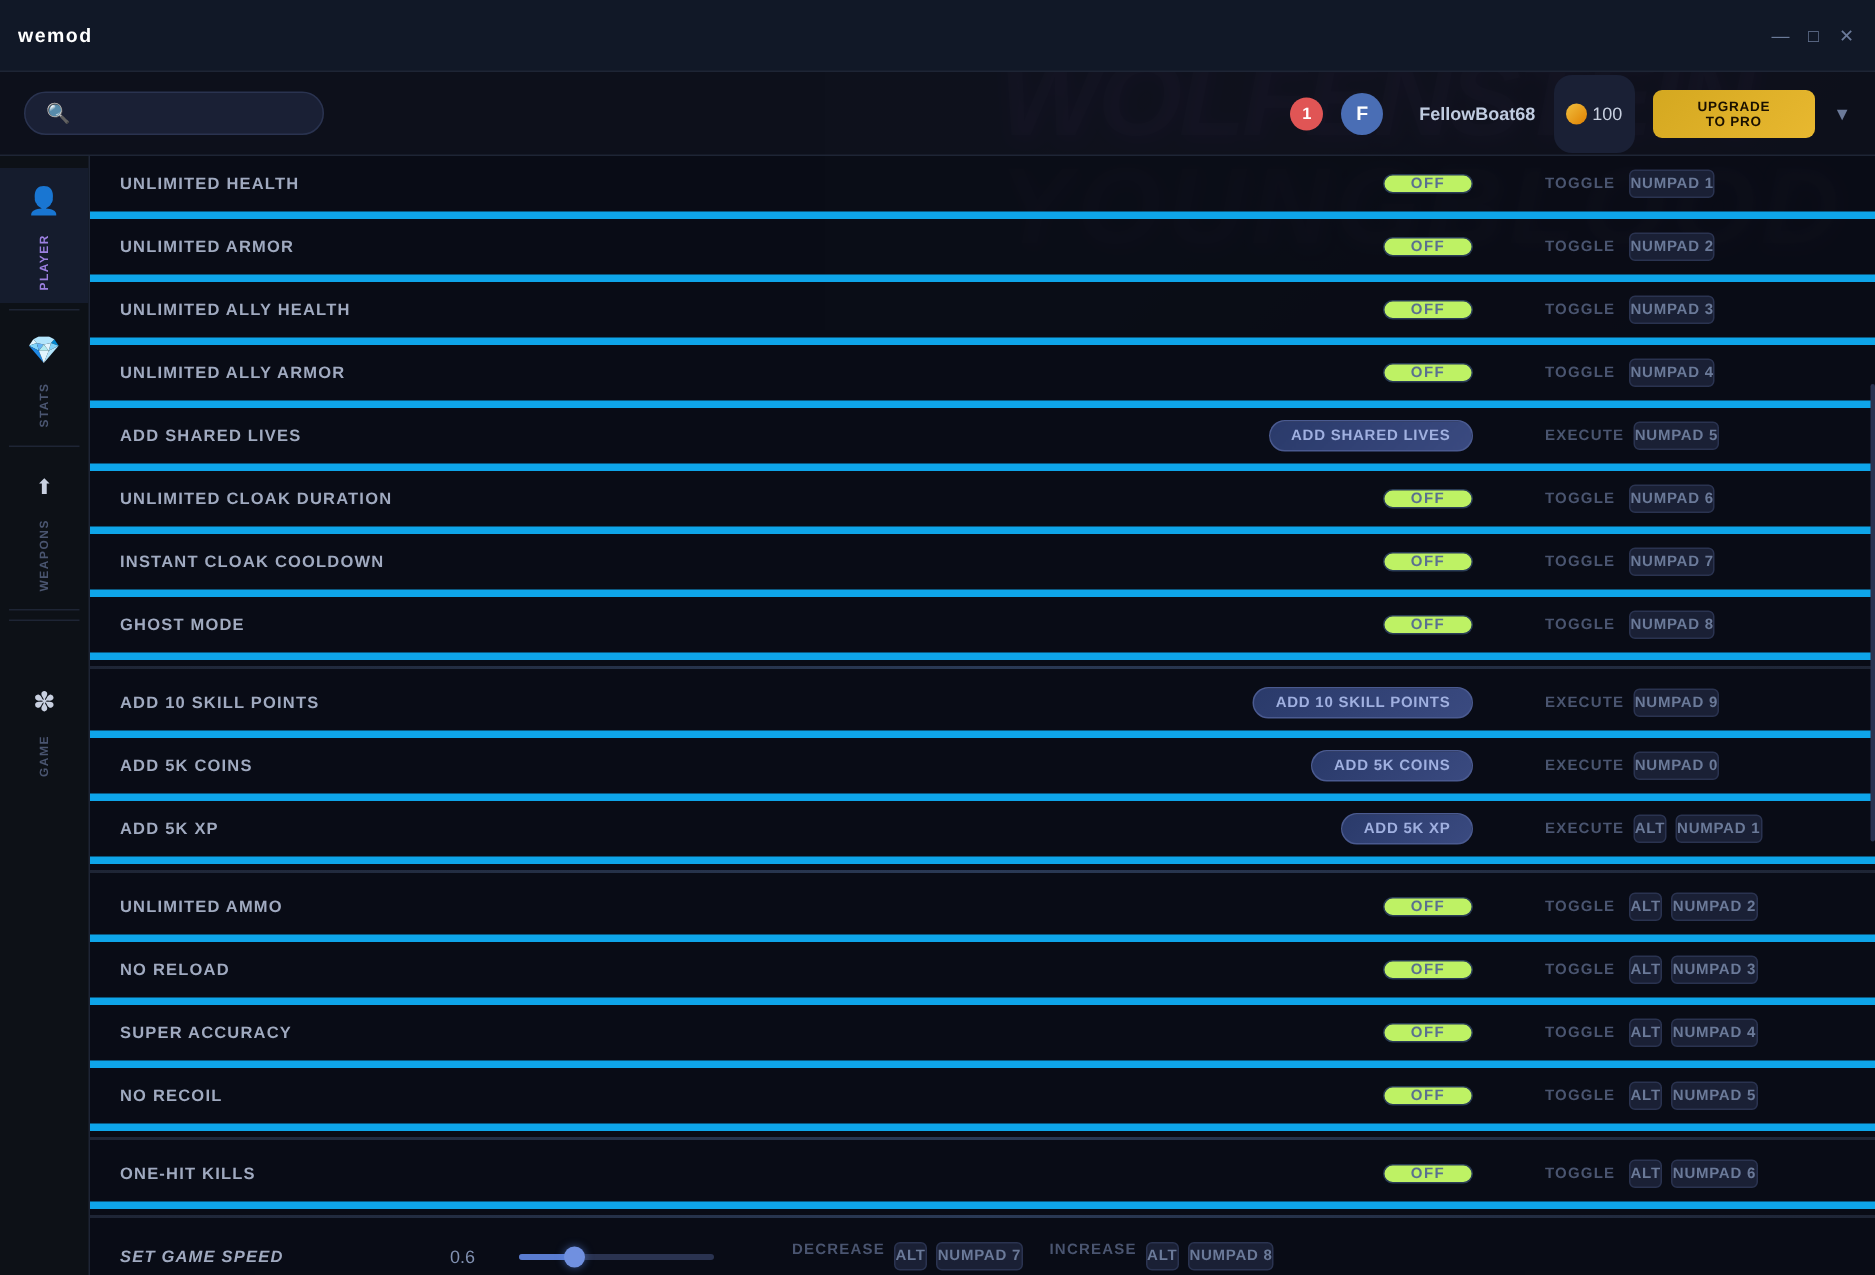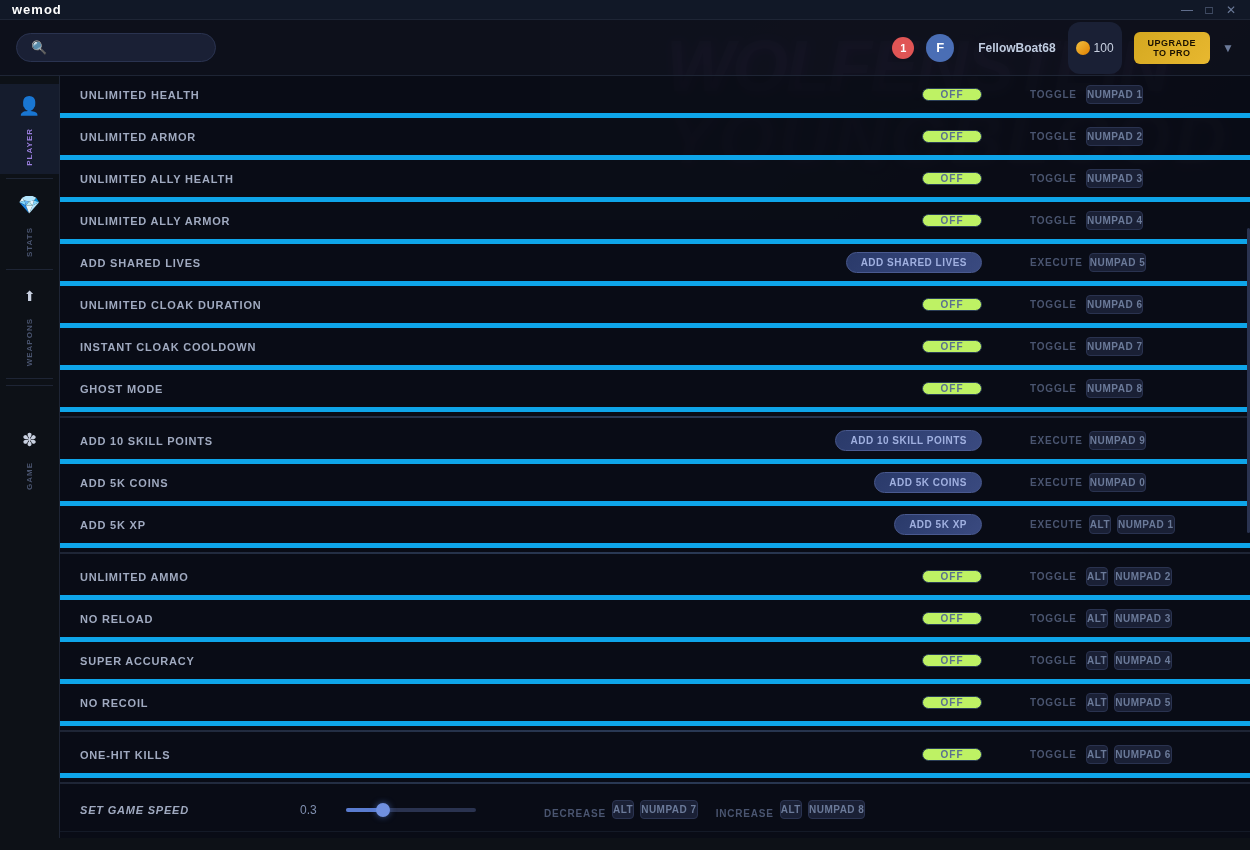--- a/index.html
+++ b/index.html
@@ -37,21 +37,21 @@
       z-index: 1;
       font-style: italic;
       text-shadow: 2px 2px 10px rgba(150,50,200,0.3);
     }
 
     
     .titlebar {
       position: relative;
       z-index: 10;
       background: #111827;
-      height: 20px;
+      height: 48px;
       display: flex;
       align-items: center;
       padding: 0 12px;
       border-bottom: 1px solid #1e2535;
     }
     .titlebar-logo {
       color: #fff;
       font-size: 13px;
       font-weight: 700;
       letter-spacing: 1px;
@@ -155,21 +155,21 @@
       height: 14px;
       border-radius: 50%;
       background: linear-gradient(135deg, #f0c040, #e08000);
       display: inline-block;
     }
     .upgrade-btn {
       background: linear-gradient(135deg, #d4a820, #e8b830);
       color: #1a1000;
       border: none;
       border-radius: 6px;
-      padding: 6px 14px;
+      padding: 6px 30px;
       font-size: 11px;
       font-weight: 700;
       cursor: pointer;
       text-transform: uppercase;
       letter-spacing: 0.5px;
     }
     .upgrade-btn span { display: block; font-size: 9px; }
     .dropdown-arrow { color: #6b7a99; font-size: 12px; cursor: pointer; }
 
     
@@ -380,23 +380,23 @@
       height: 14px;
       background: #7090e0;
       border-radius: 50%;
       position: absolute;
       top: -5px;
       cursor: pointer;
       box-shadow: 0 0 6px rgba(100,150,255,0.5);
     }
     .slider-controls {
       display: flex;
-      align-items: flex-end;
+      align-items: flex-start;
       gap: 6px;
-      margin-left: 56px;
+      margin-left: 40px;
     }
 
     .username-text {
       font-size: 12px;
       font-weight: 600;
       color: #c0cce0;
       margin-left: 12px;
     }
   </style>
 </head>
@@ -650,21 +650,21 @@
           <span class="key-badge">ALT</span>
           <span class="key-badge">NUMPAD 6</span>
         </div>
       </div>
     </div>
 
     <hr class="section-sep">
 
     <div class="slider-row">
       <span class="slider-name">SET GAME SPEED</span>
-      <span class="slider-value">0.3</span>
+      <span class="slider-value">0.6</span>
       <div class="slider-track">
         <div class="slider-fill" style="width: 25%;"></div>
         <div class="slider-thumb" style="left: 23%;"></div>
       </div>
       <div class="slider-controls">
         <span class="keybind-type">DECREASE</span>
         <span class="key-badge">ALT</span>
         <span class="key-badge">NUMPAD 7</span>
         <span class="keybind-type" style="margin-left:12px;">INCREASE</span>
         <span class="key-badge">ALT</span>

